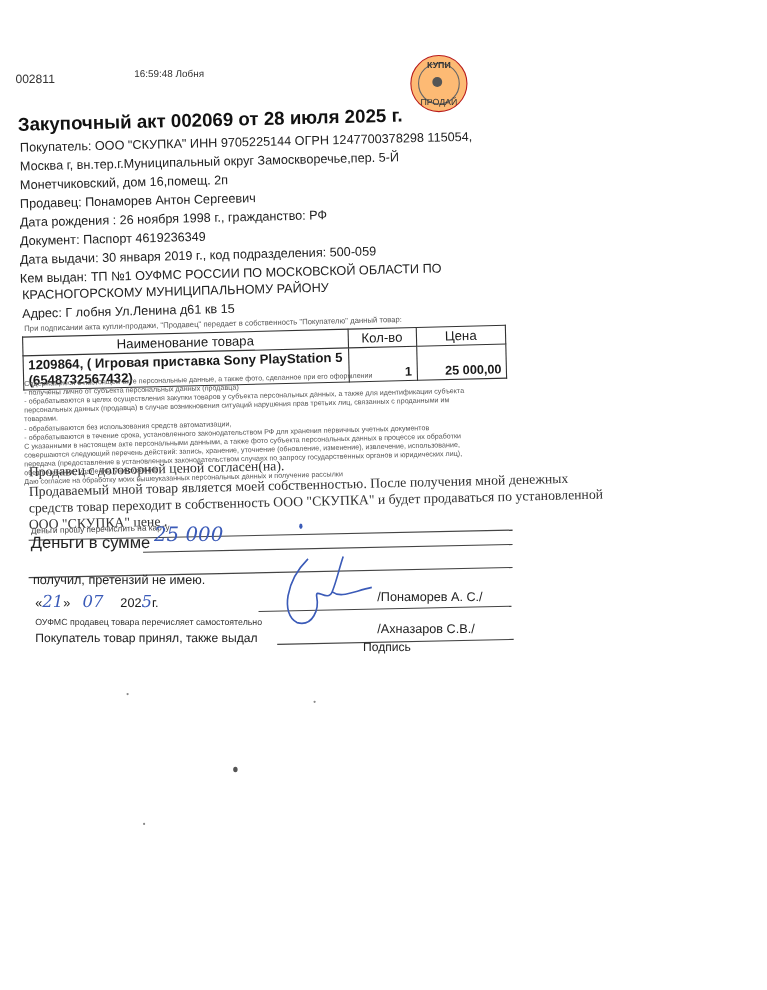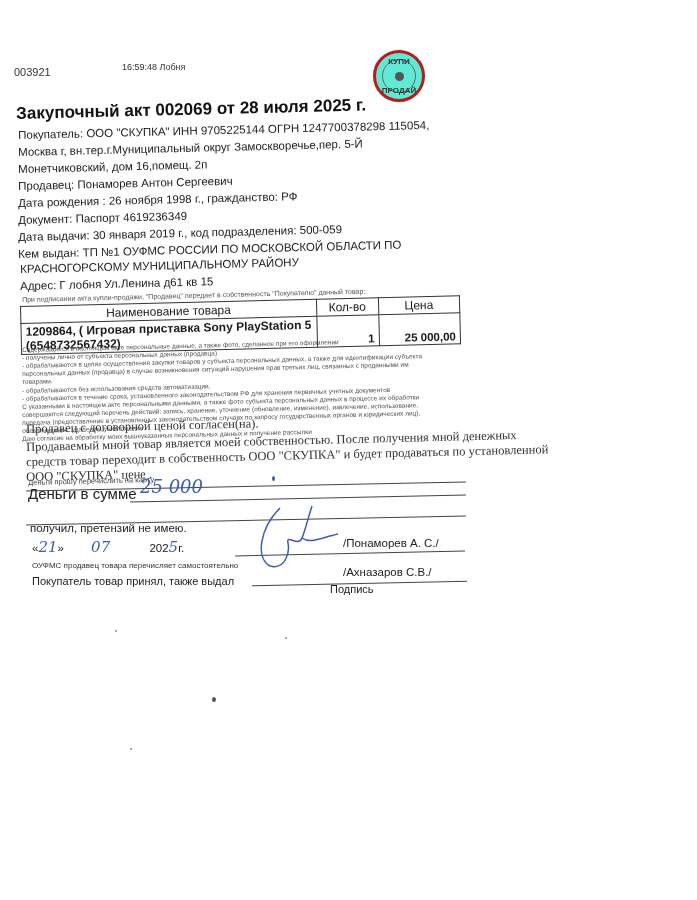--- a/index.html
+++ b/index.html
@@ -22,34 +22,34 @@
   .goods .name { font-weight: bold; font-size: 12px; line-height: 14px; }
   .goods .num { text-align: right; vertical-align: bottom; font-weight: bold; }
   .uline { position: absolute; height: 1px; background: #444; transform: rotate(-1.2deg); }
   .hand { font-family: "DejaVu Serif", serif; font-style: italic; color: #3b5bb8; font-size: 16px; }
   .stamp {
     position: absolute; left: 305px; top: 383px; width: 150px; height: 150px; border-radius: 50%;
     border: 9px solid #3a3a3a; box-sizing: border-box; background: transparent;
   }
   .stamp .inner { position: absolute; left: 10px; top: 10px; right: 10px; bottom: 10px; border-radius: 50%; border: 1.5px solid #444; }
   .stamp-text { position: absolute; font-weight: bold; color: #444; font-size: 13px; text-align: center; width: 100%; }
-  .logo { position: absolute; left: 373px; top: 50px; width: 52px; height: 52px; border-radius: 50%; border: 3px solid #b91c1c; box-sizing: border-box; background: #5eead4; }
+  .logo { position: absolute; left: 373px; top: 50px; width: 52px; height: 52px; border-radius: 50%; border: 1px solid #b91c1c; box-sizing: border-box; background: #fdba74; }
   .logo .ring { position: absolute; left: 6px; top: 6px; right: 6px; bottom: 6px; border-radius: 50%; border: 1px solid #666; }
   .logo .txt-top { position: absolute; top: 4px; width: 100%; text-align: center; font-size: 8px; font-weight: bold; color: #333; }
-  .logo .txt-bot { position: absolute; bottom: 4px; width: 100%; text-align: center; font-size: 8px; font-weight: bold; color: #333; }
+  .logo .txt-bot { position: absolute; bottom: 4px; width: 100%; text-align: center; font-size: 8px; font-weight: normal; color: #333; }
   .logo .center { position: absolute; left: 19px; top: 19px; width: 9px; height: 9px; border-radius: 50%; background: #555; }
   .dot { position: absolute; border-radius: 50%; background: #555; }
   .signature { position: absolute; left: 250px; top: 498px; width: 90px; height: 80px; }
 </style>
 </head>
 <body>
 
 <div class="page">
 
-  <span class="abs doc-number">003921</span>
+  <span class="abs doc-number">002811</span>
   <span class="abs time-place">16:59:48 Лобня</span>
 
   <div class="logo">
     <div class="ring"></div>
     <div class="txt-top">КУПИ</div>
     <div class="center"></div>
     <div class="txt-bot">ПРОДАЙ</div>
   </div>
 
   <div class="abs title rot">Закупочный акт 002069 от 28 июля 2025 г.</div>
@@ -112,22 +112,22 @@
   <div class="abs line" style="top:485px;left:28px;font-size:15px">Деньги в сумме</div>
   <div class="abs hand" style="top:476px;left:140px;font-size:18px">25 000</div>
   <div class="uline" style="left:130px;top:498px;width:336px"></div>
 
   <div class="uline" style="left:26px;top:520px;width:440px"></div>
 
   <div class="abs line" style="top:522px;left:30px;font-size:11.5px">получил, претензий не имею.</div>
 
   <div class="abs" style="top:538px;left:32px;font-size:11.5px">
     <span>«</span><span class="hand" style="font-size:15px">21</span><span>»</span>
-    <span class="hand" style="font-size:15px;margin-left:24px">07</span>
-    <span style="margin-left:36px">202</span><span class="hand" style="font-size:15px">5</span><span>г.</span>
+    <span class="hand" style="font-size:15px;margin-left:8px">07</span>
+    <span style="margin-left:12px">202</span><span class="hand" style="font-size:15px">5</span><span>г.</span>
   </div>
   <div class="uline" style="left:235px;top:553px;width:230px"></div>
   <div class="abs line" style="top:537px;left:343px;font-size:11.5px">/Понаморев А. С./</div>
 
   <div class="abs small" style="top:561px;left:32px;font-size:8px;color:#333">ОУФМС продавец товара перечисляет самостоятельно</div>
   <div class="abs line" style="top:566px;left:343px;font-size:11.5px">/Ахназаров С.В./</div>
   <div class="abs line" style="top:575px;left:32px;font-size:11px">Покупатель товар принял,  также выдал</div>
   <div class="uline" style="left:252px;top:583px;width:215px"></div>
   <div class="abs line" style="top:583px;left:330px;font-size:11px">Подпись</div>
 

